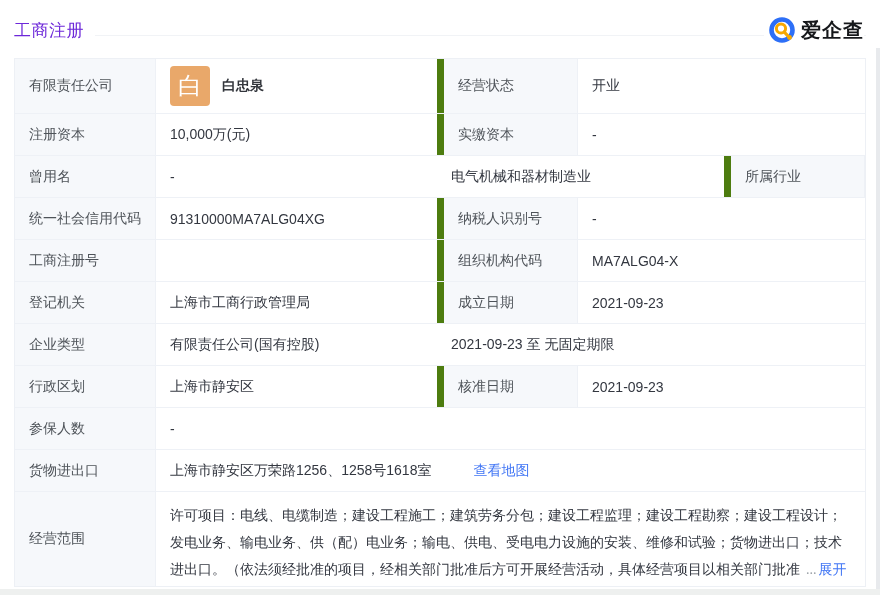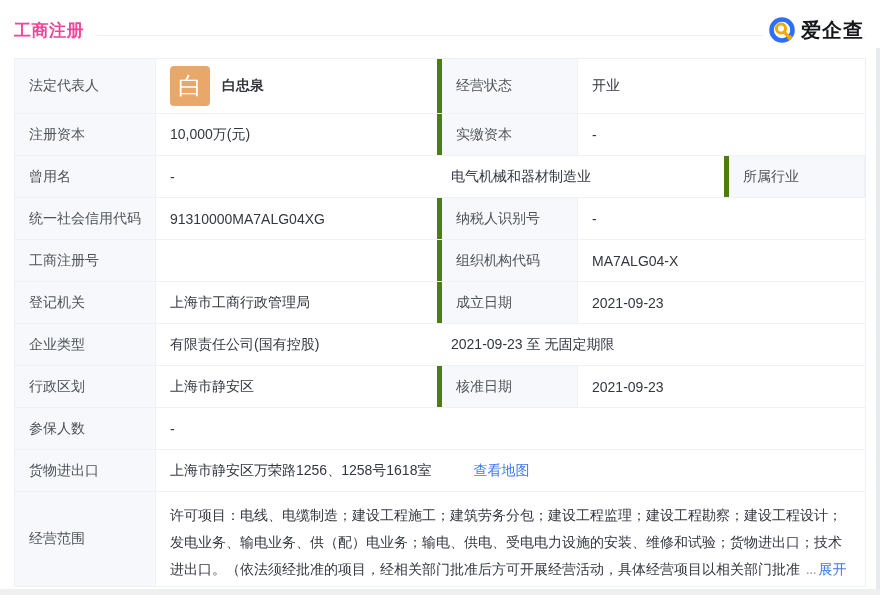--- a/index.html
+++ b/index.html
@@ -5,21 +5,21 @@
   html,body{margin:0;padding:0;}
   body{
     width:880px;height:595px;position:relative;overflow:hidden;
     background:#ffffff;
     font-family:"Liberation Sans","DejaVu Sans",sans-serif;
     -webkit-font-smoothing:antialiased;
   }
   
   .page-title{
     position:absolute;left:14px;top:19px;
-    font-size:17px;font-weight:700;color:#ec4899;letter-spacing:.5px;
+    font-size:17px;font-weight:400;color:#6d28d9;letter-spacing:.5px;
   }
   .title-rule{
     position:absolute;left:95px;right:14px;top:35px;height:1px;background:#f1f3f6;
   }
   .brand{
     position:absolute;right:16px;top:15px;height:30px;
     display:flex;align-items:center;gap:5px;background:#fff;padding-left:4px;
     cursor:pointer;
   }
   .brand-name{font-size:20px;font-weight:700;color:#15171a;letter-spacing:1px;}
@@ -30,21 +30,21 @@
     font-size:14px;color:#333740;
   }
   .row{display:flex;border-bottom:1px solid #eef1f6;box-sizing:border-box;}
   .row:last-child{border-bottom:none;}
   .h55{height:55px;} .h42{height:42px;} .h94{height:94px;}
   .cell{display:flex;align-items:center;box-sizing:border-box;}
   .lab{
     width:141px;flex:0 0 141px;background:#f6f8fb;
     border-right:1px solid #eef1f6;padding-left:14px;color:#4e5359;
   }
-  .lab2{border-left:5px solid #4d7c0f;}
+  .lab2{border-left:7px solid #4d7c0f;}
   .val1{width:281px;flex:0 0 281px;padding-left:14px;}
   .val2{flex:1;padding-left:14px;}
   .valwide{flex:1;padding-left:14px;}
   .avatar{
     width:40px;height:40px;border-radius:4px;background:#e9a86a;
     color:#fff;font-size:24px;line-height:40px;text-align:center;flex:0 0 40px;
   }
   .rep-name{margin-left:12px;color:#33363c;font-weight:bold;}
   .maplink{color:#4176f5;margin-left:42px;cursor:pointer;text-decoration:none;}
   .scope-val{
@@ -71,21 +71,21 @@
       <line x1="16.2" y1="16" x2="19.6" y2="19.6" stroke="#f7a800" stroke-width="3.2" stroke-linecap="round"></line>
       <circle cx="21.5" cy="21.5" r="2.4" fill="#f7a800"></circle>
     </svg>
   </span>
   <span class="brand-name">爱企查</span>
 </div>
 
 <div class="tbl">
 
   <div class="row h55">
-    <div class="cell lab">法定代表人</div>
+    <div class="cell lab">有限责任公司</div>
     <div class="cell val1">
       <div class="avatar">白</div>
       <span class="rep-name">白忠泉</span>
     </div>
     <div class="cell lab lab2">经营状态</div>
     <div class="cell val2">开业</div>
   </div>
 
   <div class="row h42">
     <div class="cell lab">注册资本</div>

